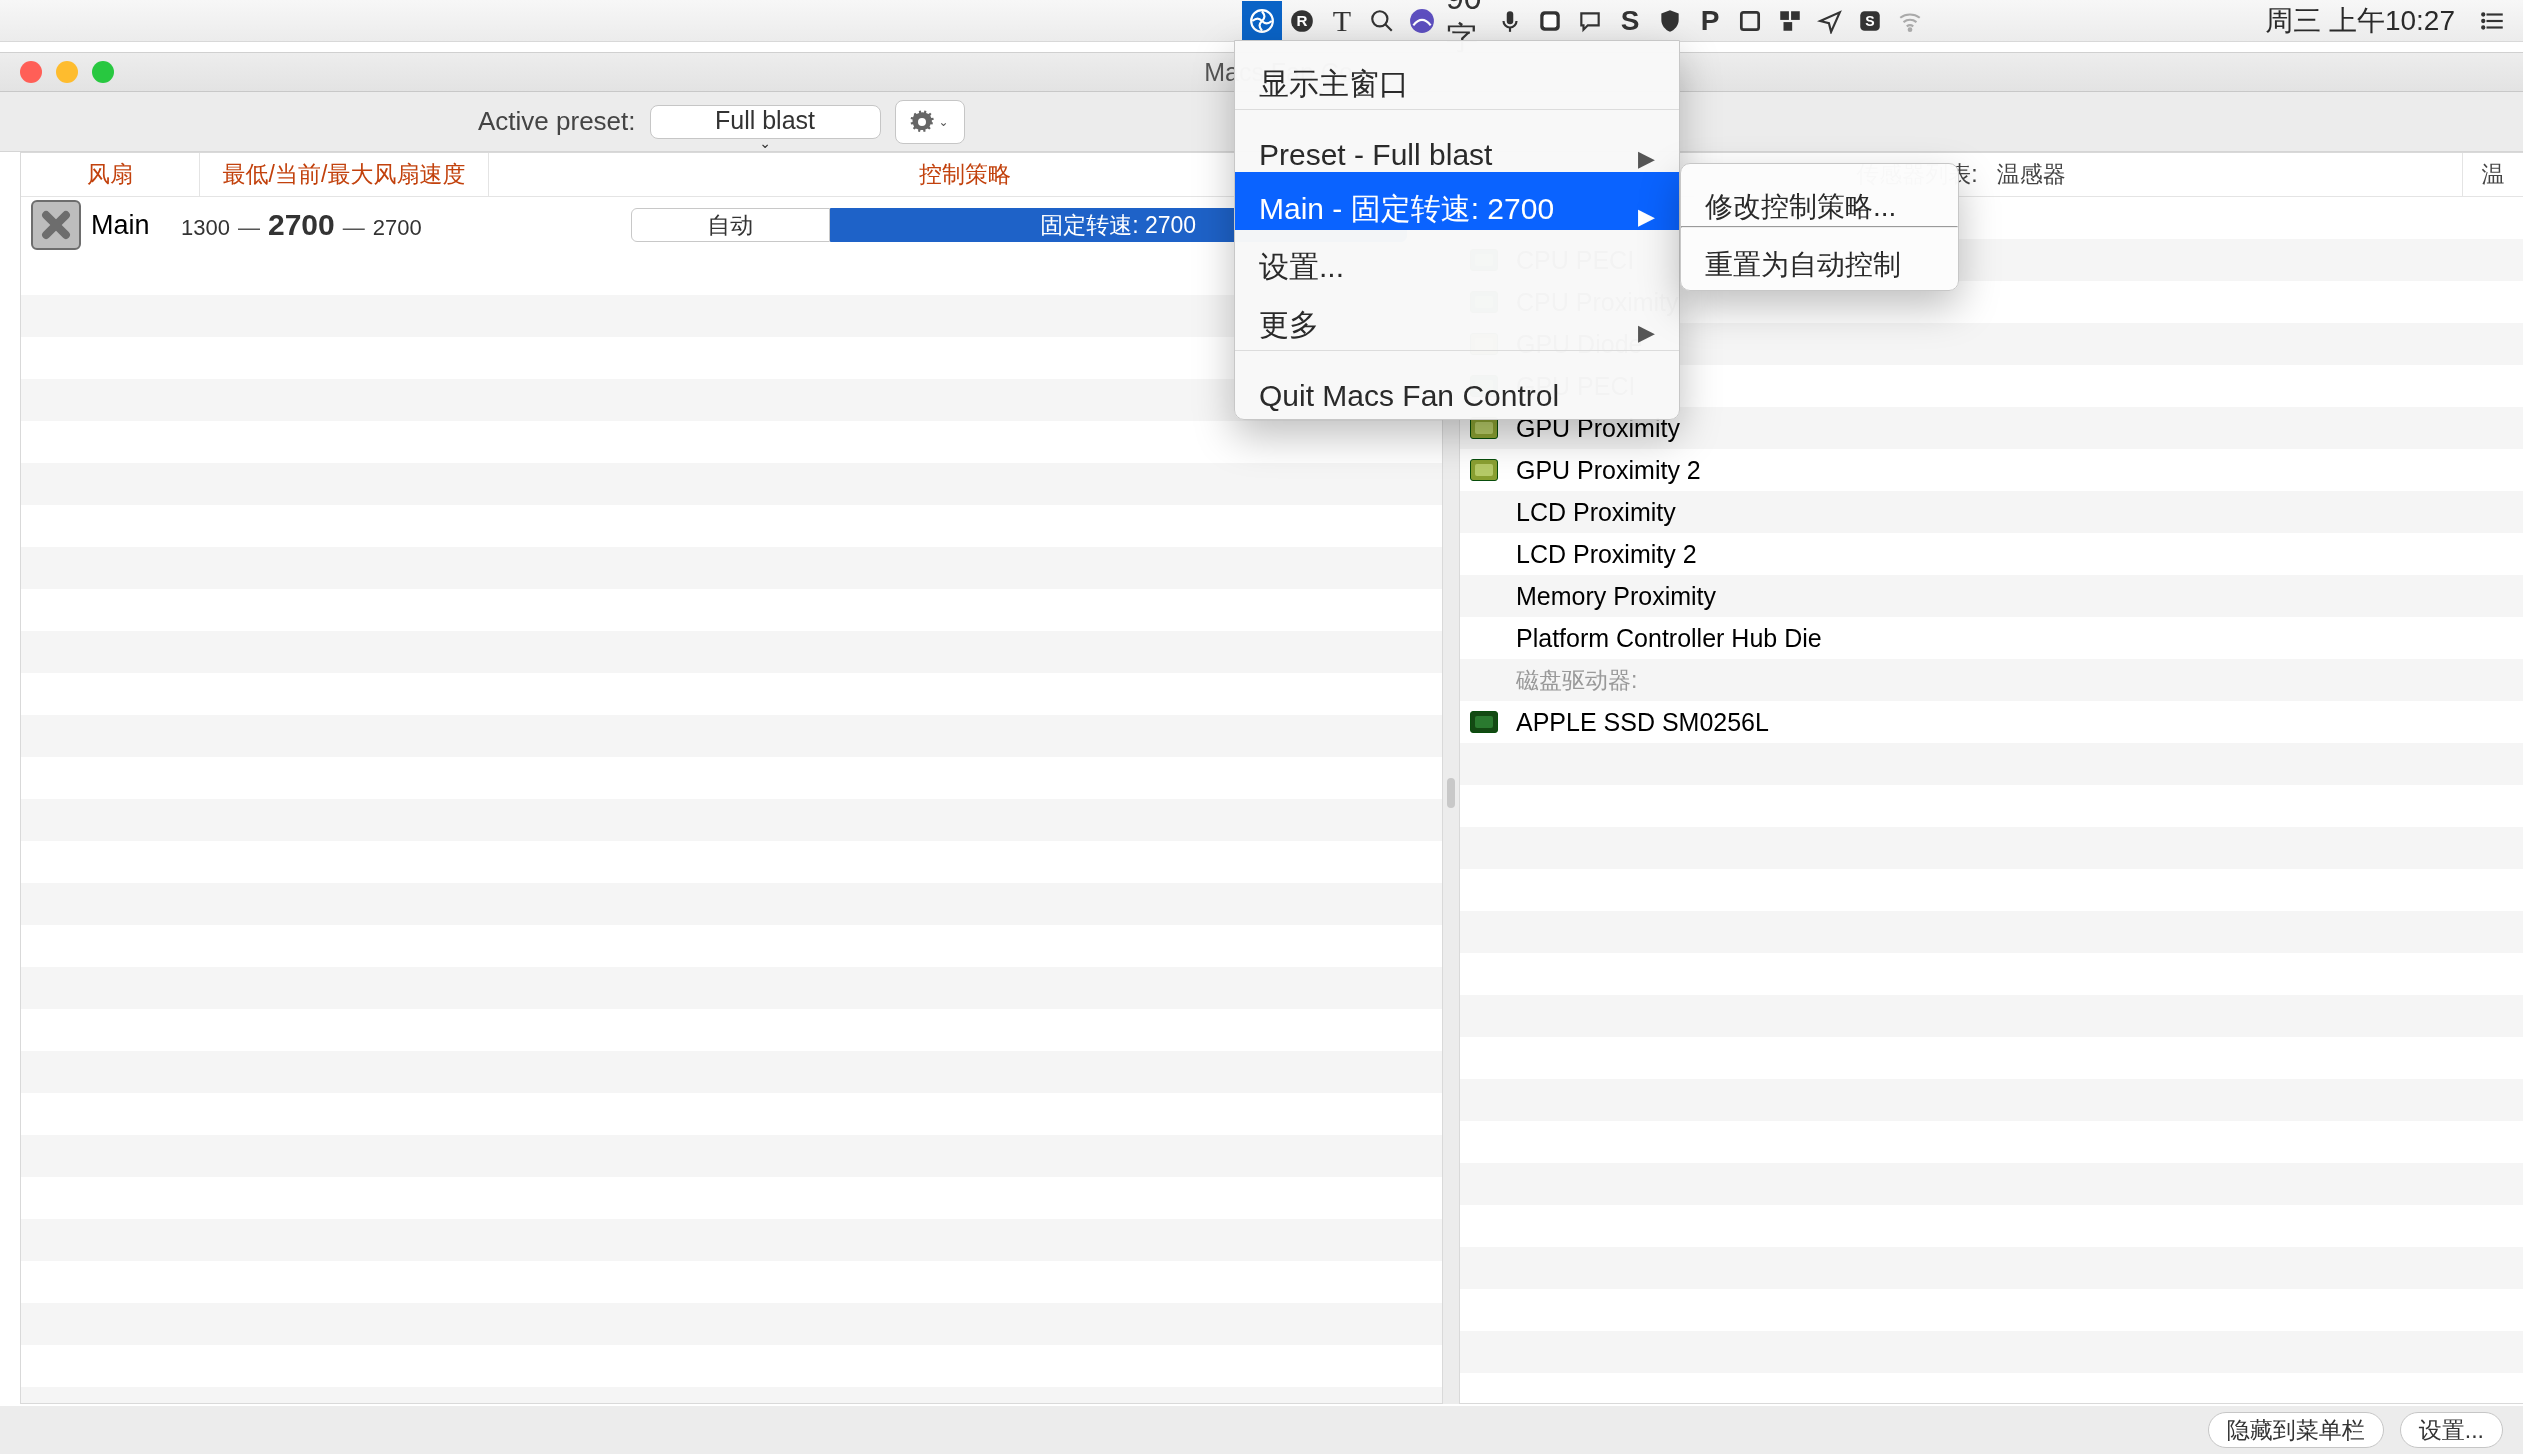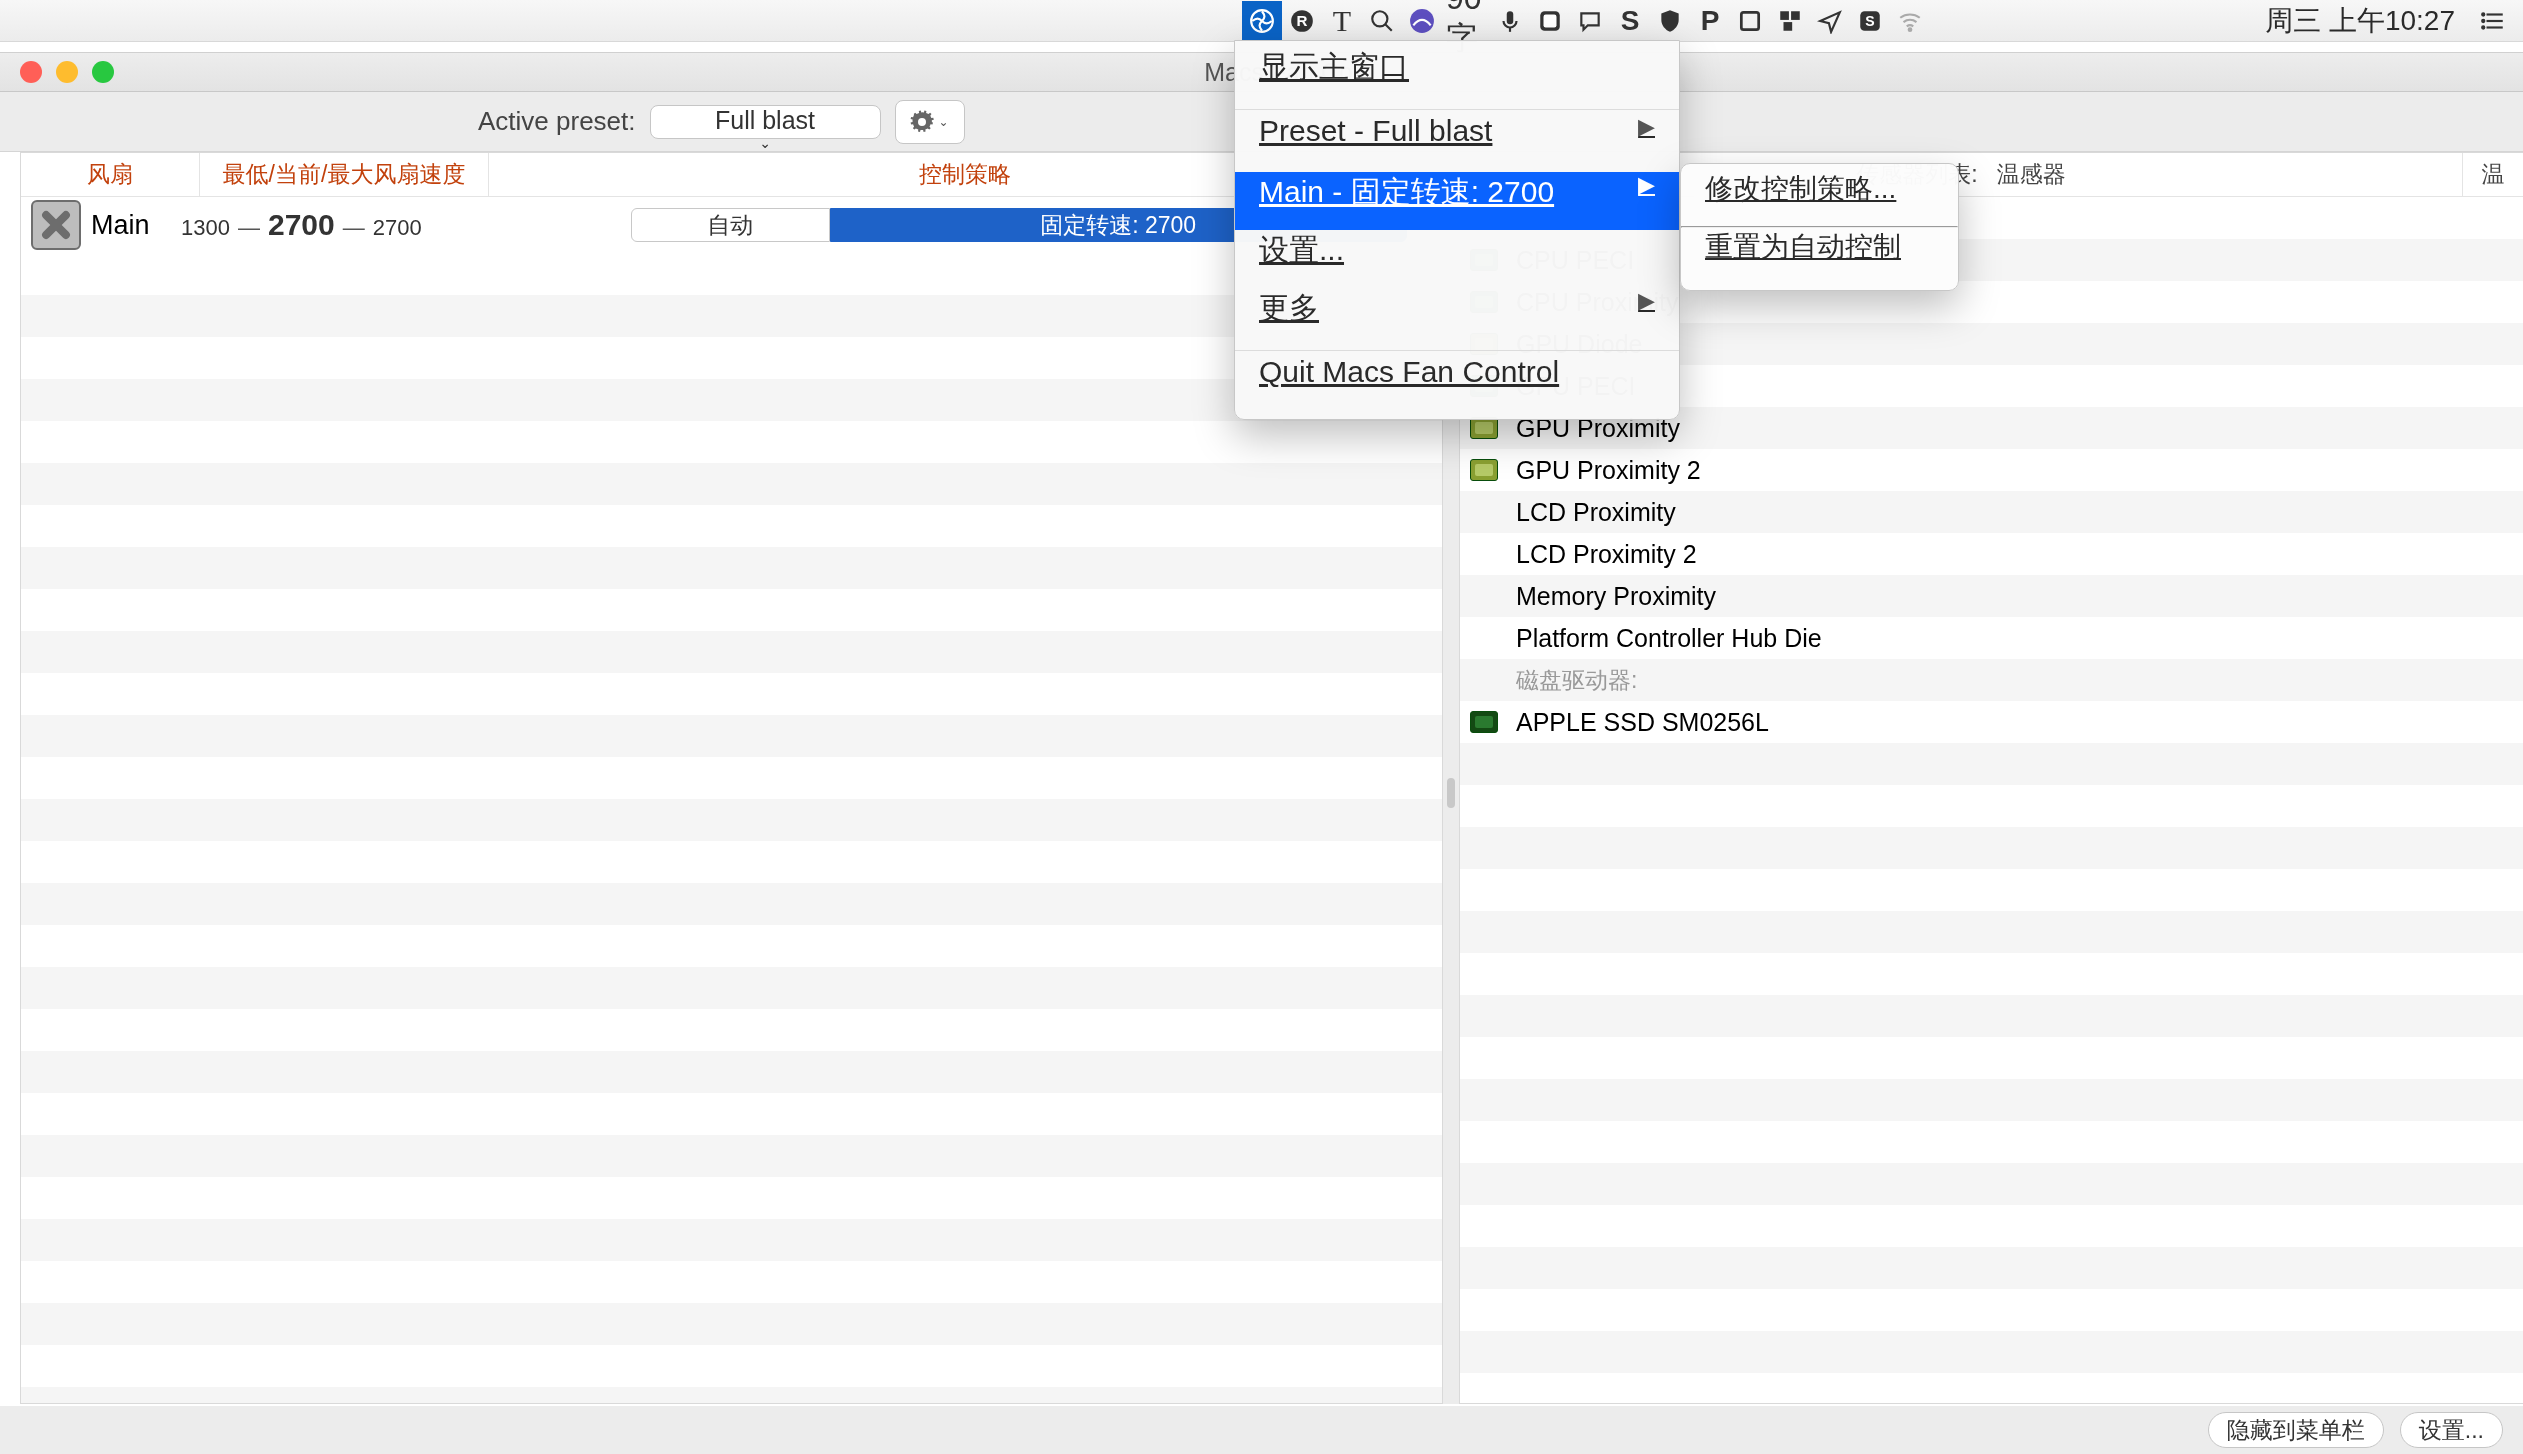--- a/index.html
+++ b/index.html
@@ -66,21 +66,21 @@
 .chip { width:28px; height:22px; background:#2a7a2f; border-radius:3px; margin-right:18px; border:1px solid #084d0c; position:relative;}
 .chip.empty{ background:transparent; border:none; }
 .chip::after{ content:''; position:absolute; inset:4px; background:#6ab06d; border-radius:2px;}
 .chip.gpu{ background:#8aa032;} .chip.gpu::after{background:#b6ca68;}
 .chip.ssd{ background:#134a13;} .chip.ssd::after{background:#2a7a2f;}
 .sensor-row.group { color:#999; font-size:23px; }
 
 
 .dropdown { position:absolute; left:1234px; top:40px; width:446px; background:rgba(248,248,248,0.98); border:1px solid #c7c7c7; border-radius:0 0 10px 10px; box-shadow:0 16px 40px rgba(0,0,0,.25); padding:6px 0; z-index:100; font-size:30px;}
 .dropdown hr { border:none; border-top:1px solid #dcdcdc; margin:4px 0;}
-.dd-item { height:58px; display:flex; align-items:flex-start; padding:0 24px; color:#2a2a2a; justify-content:space-between;text-decoration:underline;}
+.dd-item { height:58px; display:flex; align-items:flex-end; padding:0 24px; color:#2a2a2a; justify-content:space-between;}
 .dd-item .arrow { font-size:22px; color:#555;}
 .dd-item.highlight { background:#0a63ff; color:#fff;}
 .dd-item.highlight .arrow{ color:#fff;}
 
 .submenu { position:absolute; left:1680px; top:163px; width:279px; background:rgba(252,252,252,0.98); border:1px solid #c7c7c7; border-radius:10px; box-shadow:0 16px 40px rgba(0,0,0,.25); padding:6px 0; z-index:101; font-size:28px;}
 .submenu .dd-item { height:56px; }
 
 
 .footer { position:absolute; left:0; right:0; bottom:0; height:48px; background:#ececec; display:flex; align-items:center; justify-content:flex-end; gap:16px; padding-right:20px;}
 .foot-btn { height:36px; padding:0 18px; border:1px solid #c6c6c6; border-radius:18px; background:#fff; font-size:23px; color:#333; display:flex; align-items:center;}

